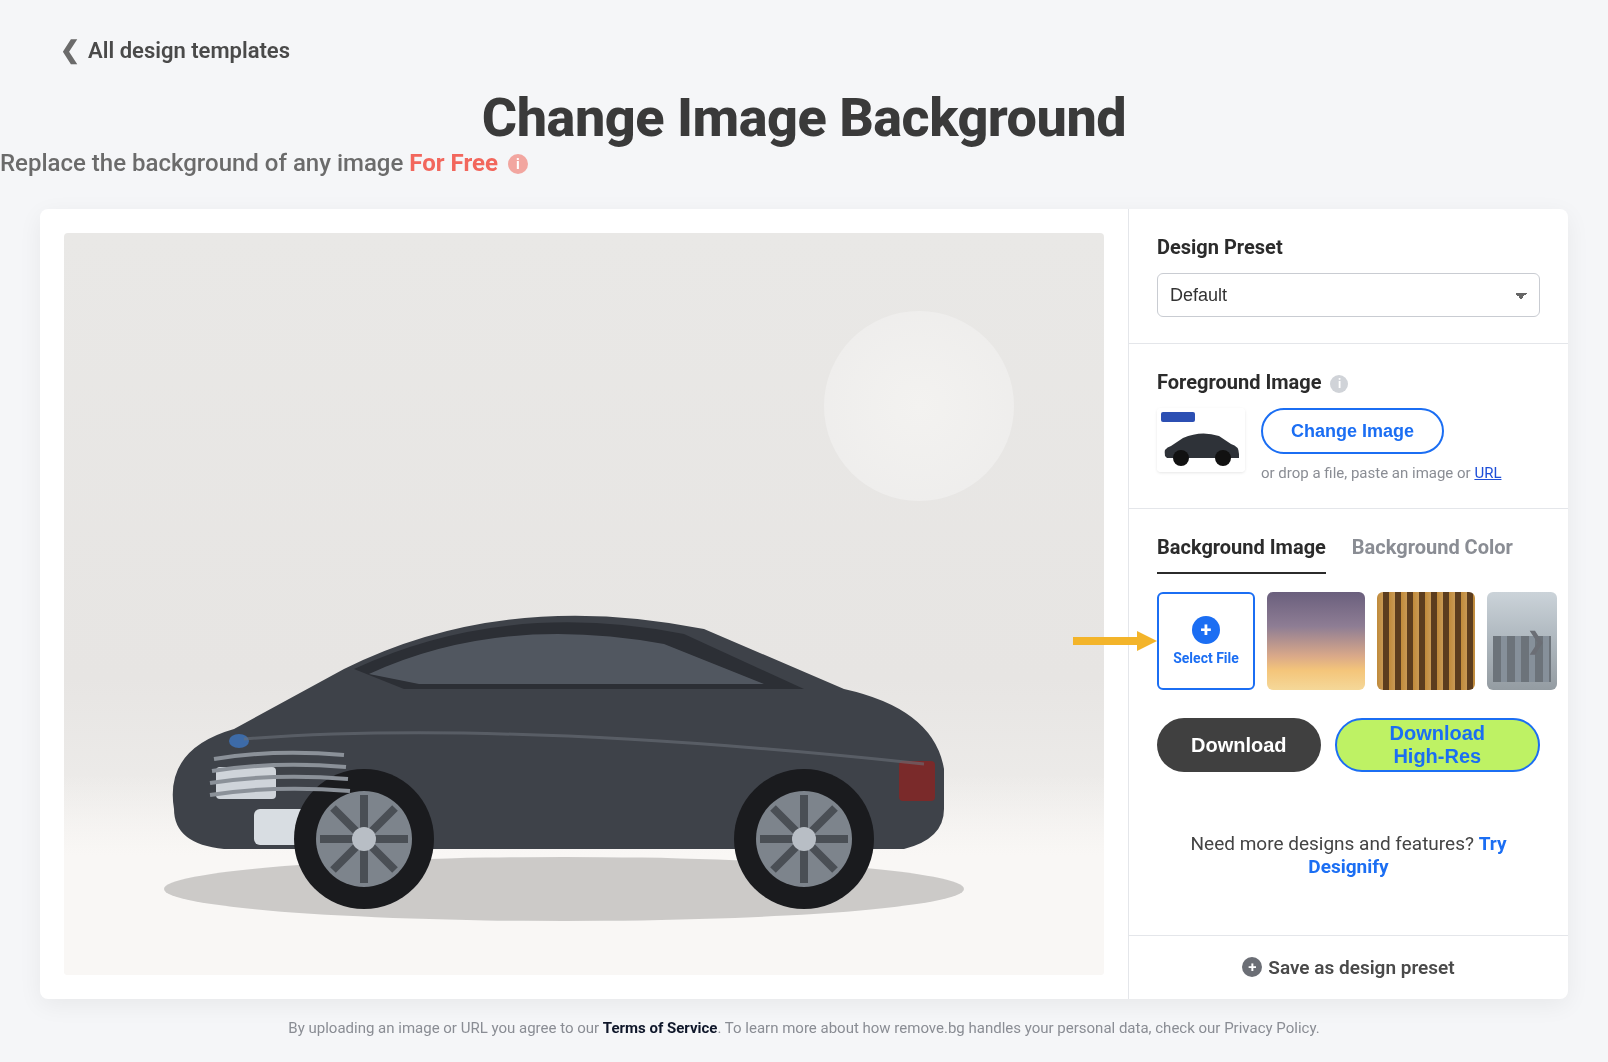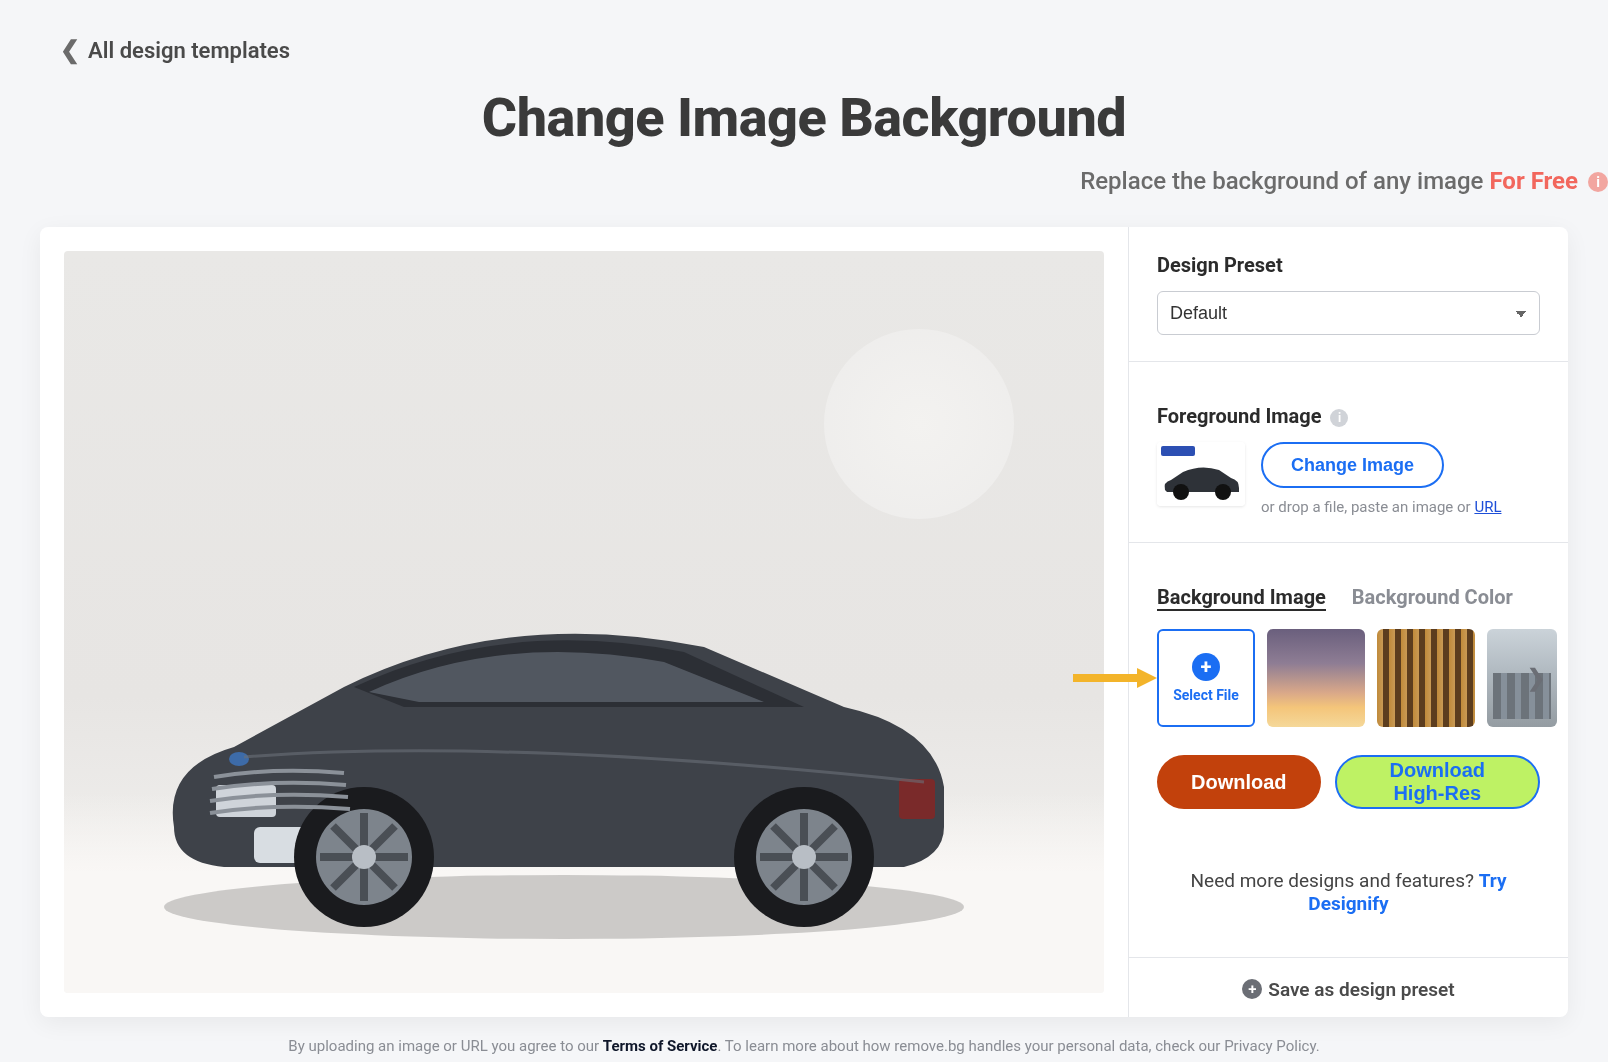--- a/index.html
+++ b/index.html
@@ -27,24 +27,23 @@
   }
   .page-title {
     text-align: center;
     font-size: 54px;
     font-weight: 800;
     color: #3a3a3a;
     margin-top: 22px;
     letter-spacing: -0.5px;
   }
   .page-sub {
-    text-align: right;
+    text-align: left;
     font-size: 24px;
     color: #6b6b6b;
-    margin-top: 18px;
     font-weight: 500;
   }
   .page-sub .free {
     color: #f2675d;
     font-weight: 700;
   }
   .page-sub .info {
     display: inline-flex;
     align-items: center;
     justify-content: center;
@@ -102,21 +101,20 @@
     left: 40px;
     bottom: 46px;
     width: 880px;
     height: auto;
   }
   .side-pane {
     width: 440px;
     border-left: 1px solid #e4e6ea;
     display: flex;
     flex-direction: column;
-    gap: 16px;
   }
   .panel-section {
     padding: 26px 28px;
     border-bottom: 1px solid #e4e6ea;
   }
   .panel-section:last-child { border-bottom: none; }
   .label-strong {
     font-size: 20px;
     font-weight: 700;
     color: #2b2b2b;
@@ -173,21 +171,21 @@
     color: #1b6ef3;
     background: #fff;
     font-weight: 700;
     font-size: 18px;
     border-radius: 28px;
     cursor: pointer;
   }
   .drop-hint { margin-top: 10px; font-size: 15px; color: #8a8d94; }
   .drop-hint .url { text-decoration: underline; color: #1d4ed8; cursor:pointer; }
   .tabs { display: flex; gap: 26px; font-size: 20px; font-weight: 700; color: #8a8d94; }
-  .tabs .tab.active { color: #2b2b2b; border-bottom: 2px solid #2b2b2b; padding-bottom: 0; }
+  .tabs .tab.active { color: #2b2b2b; border-bottom: 2px solid #2b2b2b; padding-bottom: 13px; }
   .tabs .tab { cursor:pointer; }
   .bg-row {
     display: flex;
     gap: 12px;
     margin-top: 18px;
     position: relative;
     align-items: stretch;
   }
   .bg-tile {
     width: 98px;
@@ -244,21 +242,21 @@
     top: 50%;
     transform: translateY(-50%);
     width: 86px;
     height: 24px;
     pointer-events:none;
   }
   .download-row { display:flex; gap:14px; justify-content:center; margin-top: 28px; margin-bottom:4px;}
   .btn-primary {
     display:inline-flex;align-items:center;justify-content:center;
     height:54px; padding:0 34px;
-    background:#c2410c;color:#fff;border:none;border-radius:30px;
+    background:#404040;color:#fff;border:none;border-radius:30px;
     font-size:20px;font-weight:700;cursor:pointer;
   }
   .btn-outline-lg {
     display:inline-flex;align-items:center;justify-content:center;
     height:54px; padding:0 26px;
     background:#bef264;color:#1b6ef3;border:2px solid #1b6ef3;border-radius:30px;
     font-size:20px;font-weight:700;cursor:pointer;
   }
   .promo { text-align:center; font-size:19px; color:#444; margin-top: 60px;}
   .promo a { color:#1b6ef3; font-weight:700; text-decoration:none; cursor:pointer;}

